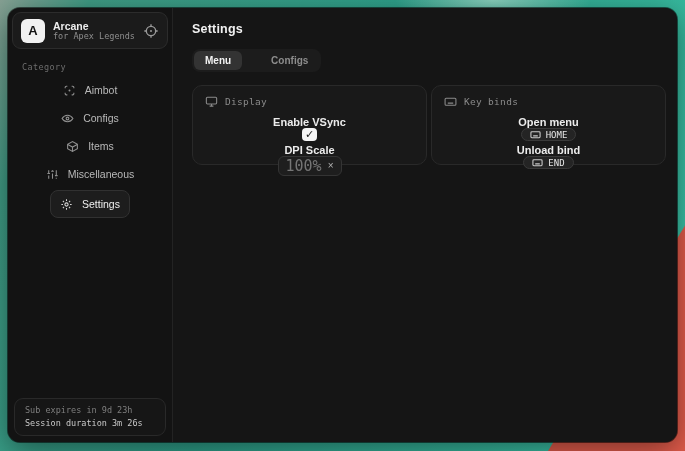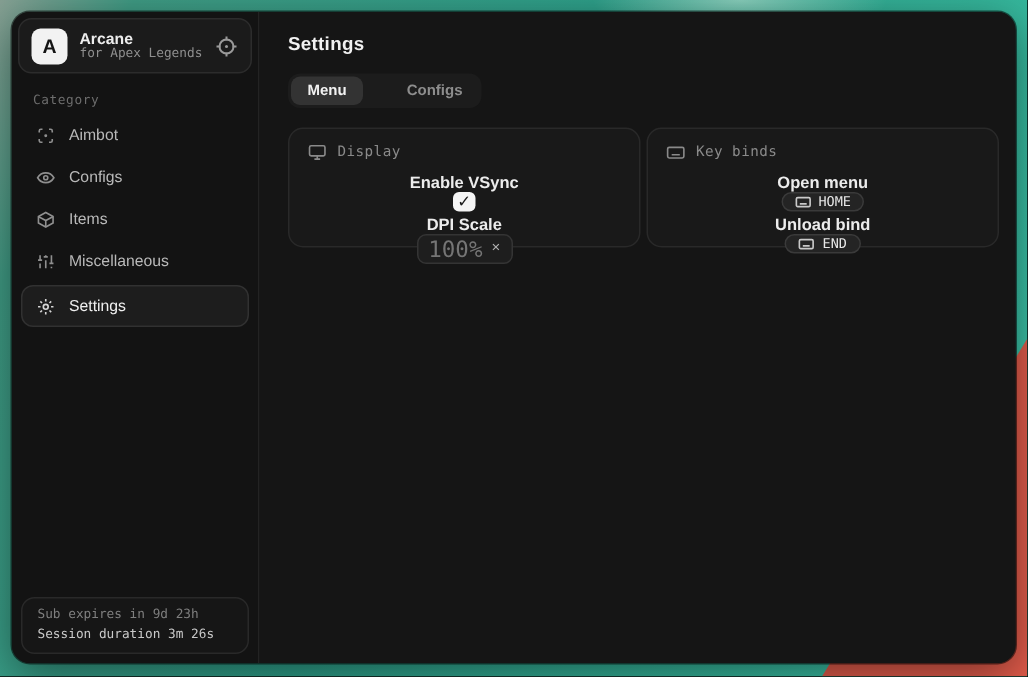--- a/index.html
+++ b/index.html
@@ -45,21 +45,21 @@
   .app-text { flex:1; min-width:0; line-height:1.15; }
   .app-name { font-size:10.5px; font-weight:bold; color:#ededed; }
   .app-sub  { font-size:8.5px; color:#8f8f8f; }
   .target-btn { width:16px; height:16px; color:#9a9a9a; display:flex; align-items:center; justify-content:center; cursor:pointer; }
 
   .category {
     font-size:8.5px; color:#6d6d6d; letter-spacing:.4px;
     margin:13px 0 4px 10px;
   }
 
-  .nav { display:flex; flex-direction:column; }
+  .nav { display:flex; flex-direction:column;align-items:center; }
   .nav-item {
     display:flex; align-items:center; gap:9px;
     height:28px; padding:0 9px; margin:0 2px; border-radius:8px;
     color:#b9b9b9; font-size:10.5px; cursor:pointer;
     border:1px solid transparent;
   }
   .nav-item .nicon { width:13px; height:13px; color:#8f8f8f; display:flex; }
   .nav-item.selected {
     background:#1d1d1d; border-color:#313131; color:#efefef; margin:2px;
   }

